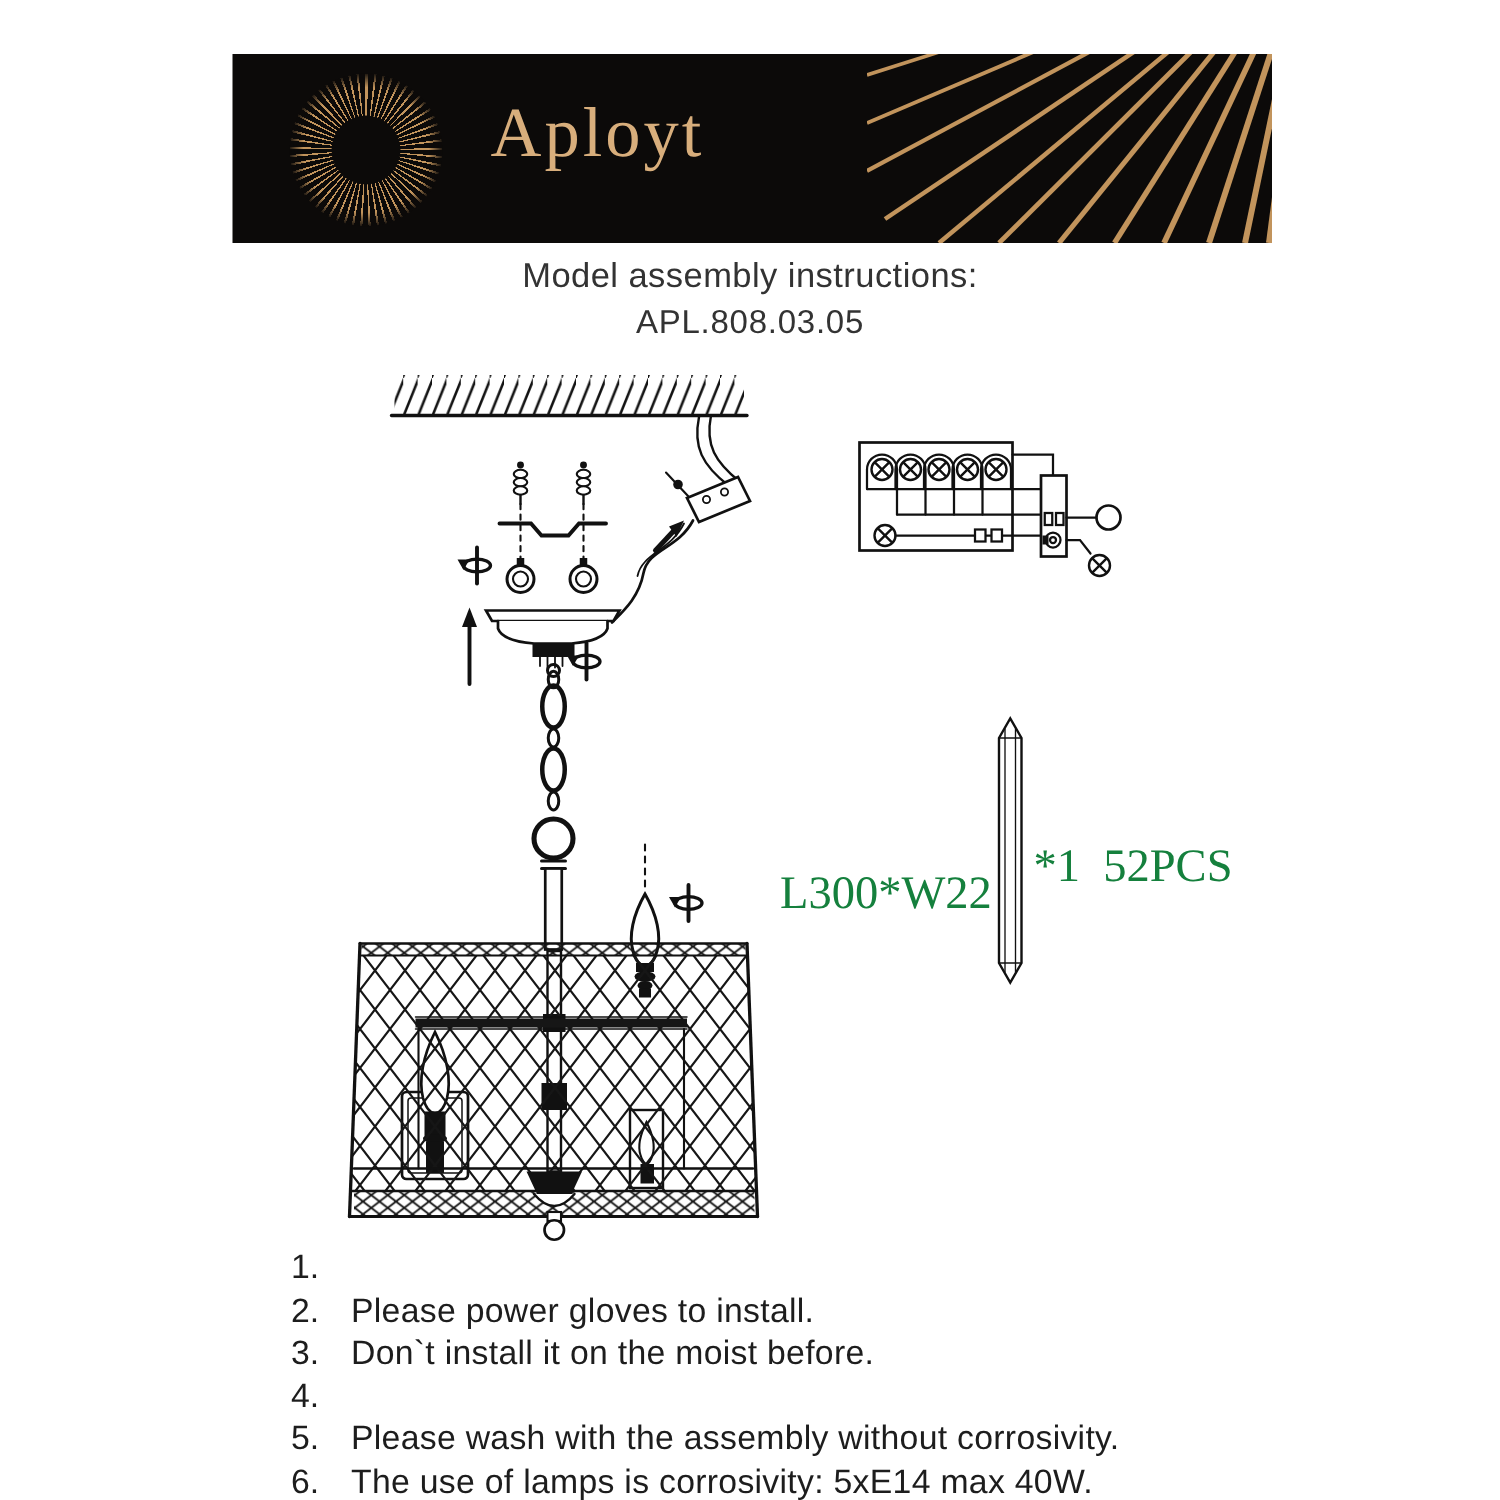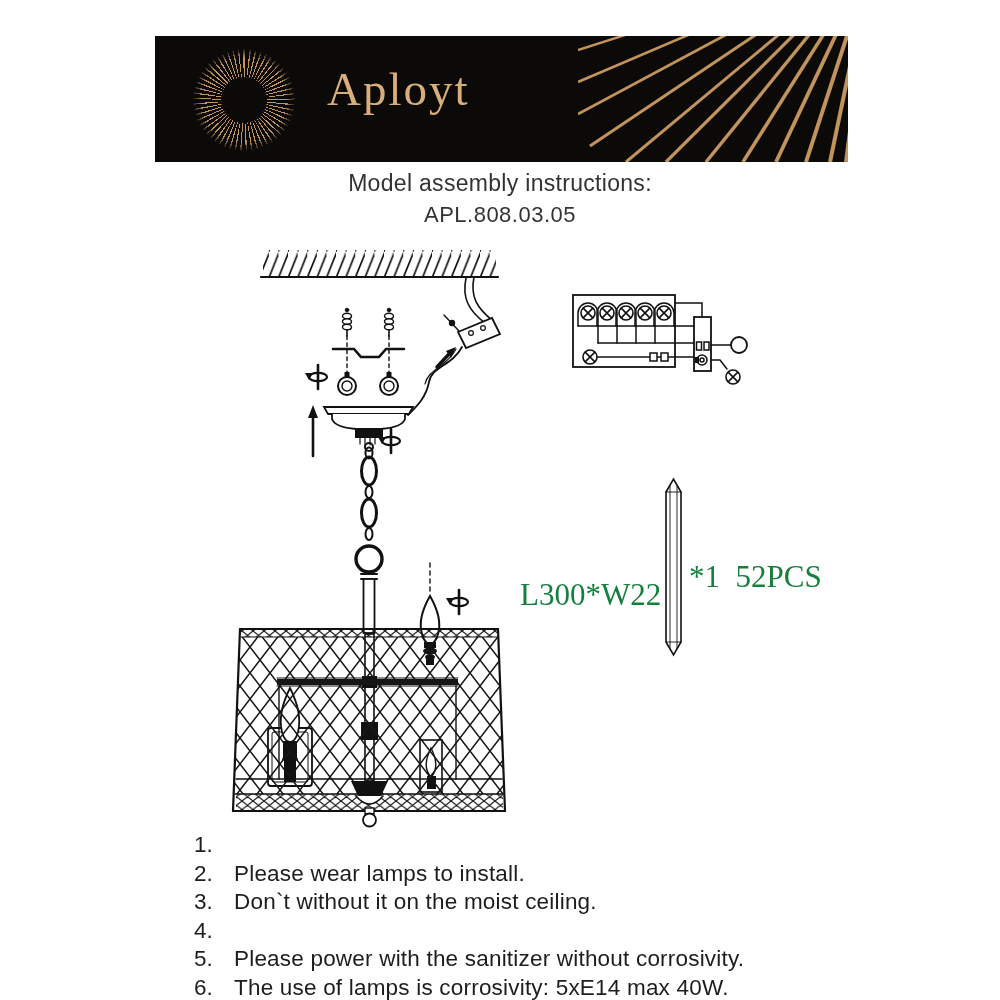--- a/index.html
+++ b/index.html
@@ -263,31 +263,31 @@
 
   <div class="lbl lbl-left">L300*W22</div>
   <div class="lbl lbl-right">*1  52PCS</div>
 
   <ol class="instr">
     <li>
       <span class="n">1.</span>
     </li>
     <li>
       <span class="n">2.</span>
-      <span class="t">Please wear lamps to install.</span>
+      <span class="t">Please power gloves to install.</span>
     </li>
     <li>
       <span class="n">3.</span>
-      <span class="t">Don`t without it on the moist ceiling.</span>
+      <span class="t">Don`t install it on the moist before.</span>
     </li>
     <li>
       <span class="n">4.</span>
     </li>
     <li>
       <span class="n">5.</span>
-      <span class="t">Please power with the sanitizer without corrosivity.</span>
+      <span class="t">Please wash with the assembly without corrosivity.</span>
     </li>
     <li>
       <span class="n">6.</span>
       <span class="t">The use of lamps is corrosivity: 5xE14 max 40W.</span>
     </li>
   </ol>
 </div>
 
 </body></html>

